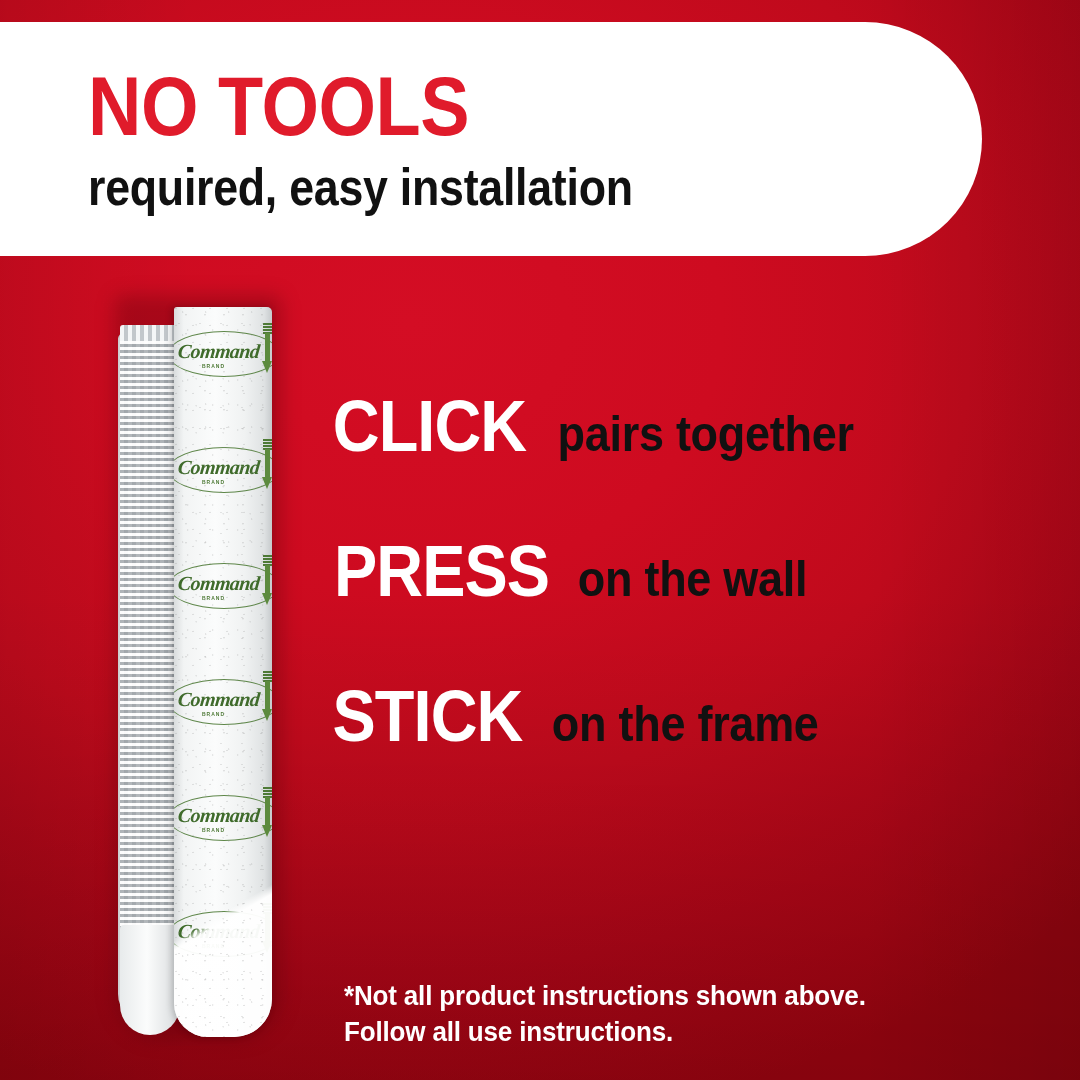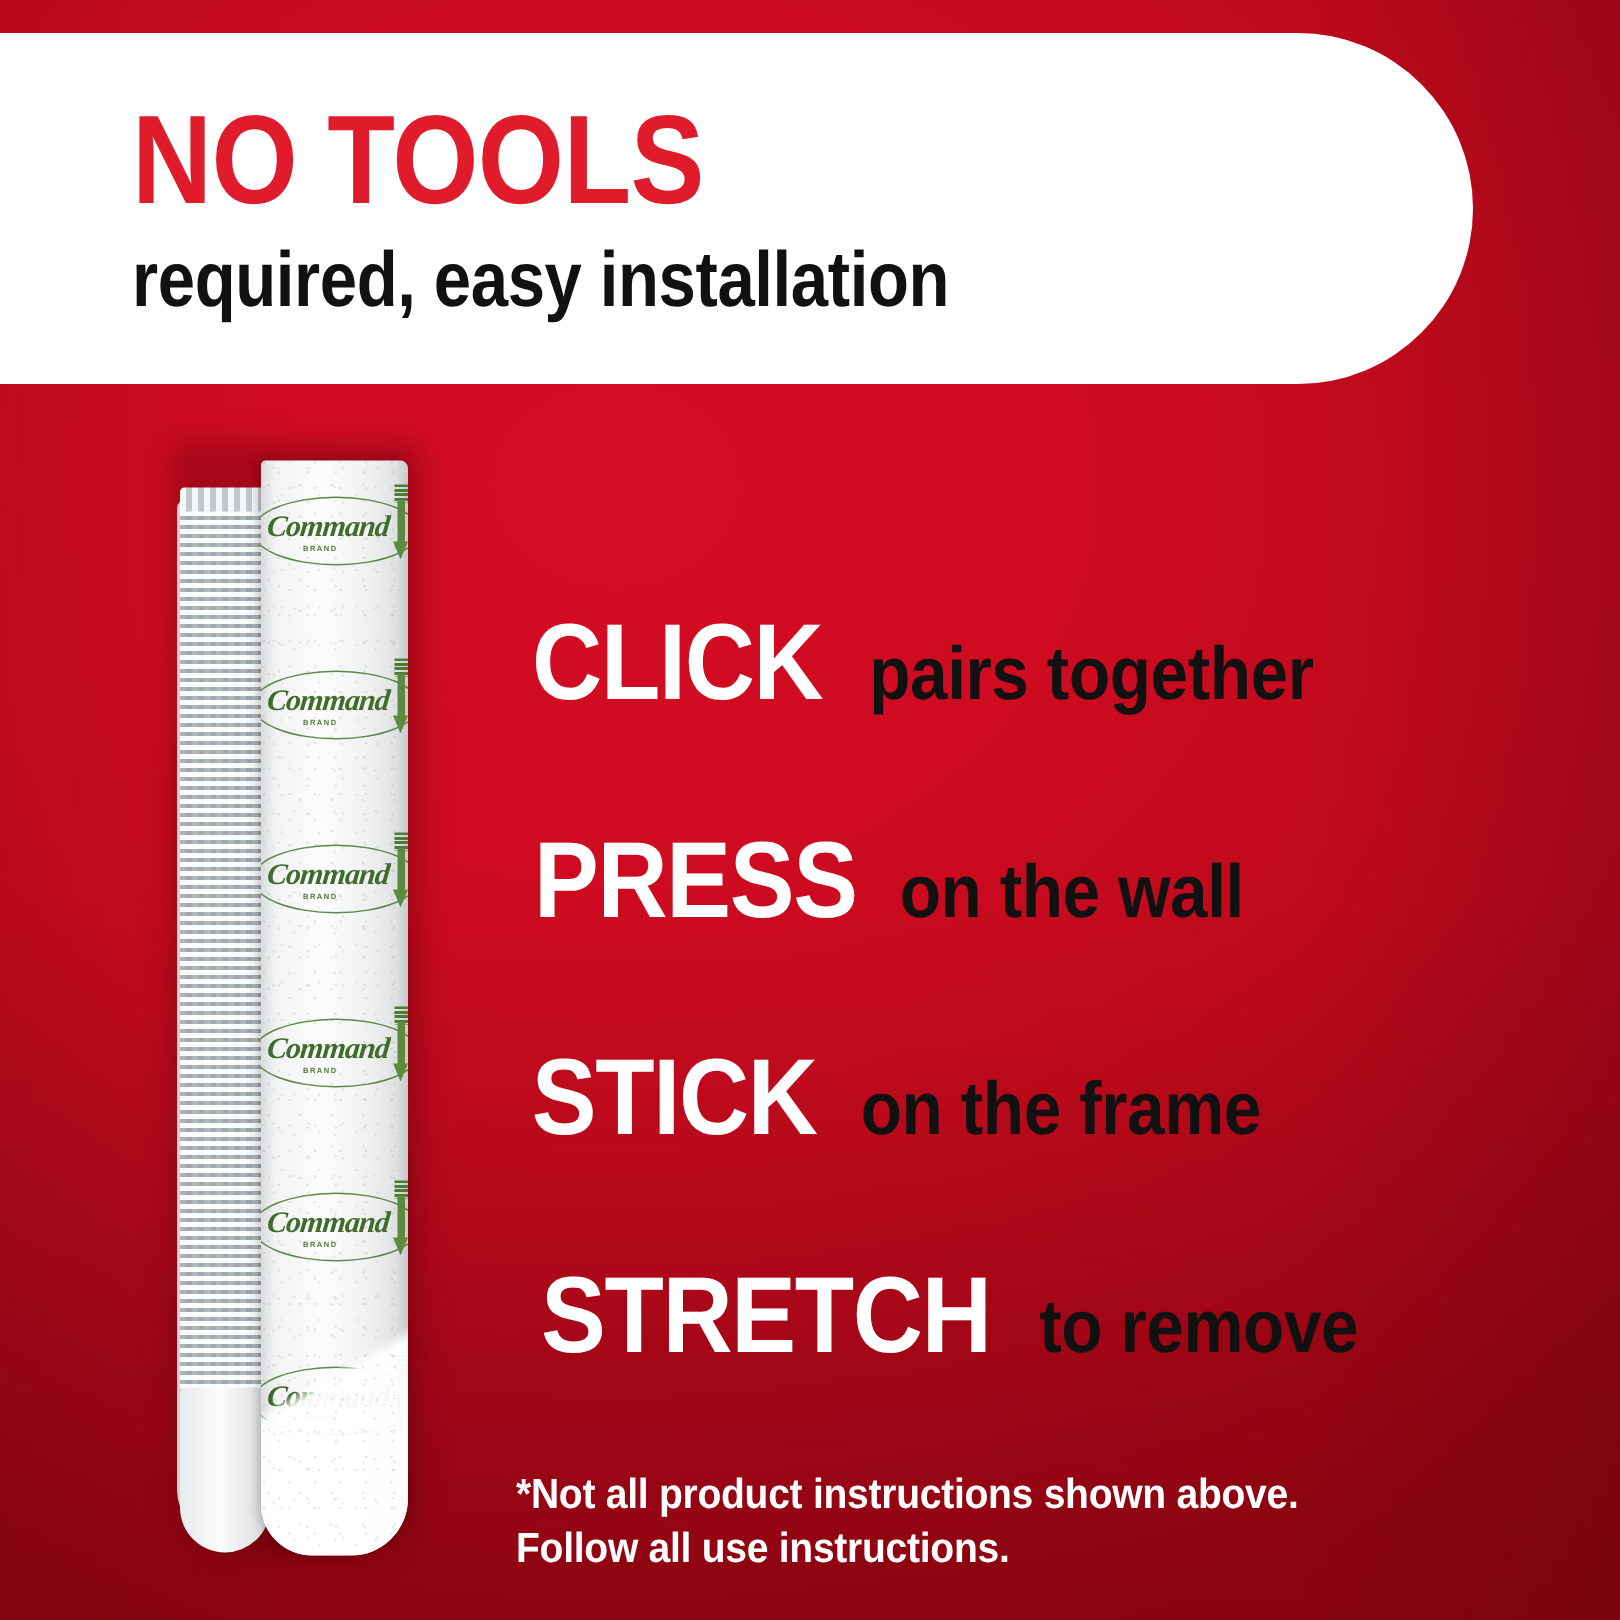--- a/index.html
+++ b/index.html
@@ -223,24 +223,23 @@
     position:absolute; top:38px; left:0px;
     width:0; height:0;
     border-left:5.5px solid transparent;
     border-right:5.5px solid transparent;
     border-top:12px solid #5c8a3e;
   }
 
   
   #steps {
     position:absolute;
-    left:344px; top:390px;
+    left:322px; top:390px;
     width:700px;
     z-index:3;
-    margin-top:16px;
   }
   .step {
     display:flex;
     align-items:baseline;
     height:145px;
   }
   .step-verb {
     color:#ffffff;
     font-size:72px;
     font-weight:bold;
@@ -383,24 +382,20 @@
     <div class="step">
       <span class="step-verb">PRESS</span>
       <span class="step-rest">on the wall</span>
     </div>
 
     <div class="step">
       <span class="step-verb">STICK</span>
       <span class="step-rest">on the frame</span>
     </div>
 
-    <div class="step">
-      <span class="step-verb">STRETCH</span>
-      <span class="step-rest">to remove</span>
-    </div>
 
   </div>
 
   <div id="footnote">
     <span class="footnote-line">*Not all product instructions shown above.</span>
     <span class="footnote-line">Follow all use instructions.</span>
   </div>
 
 </div>
 

